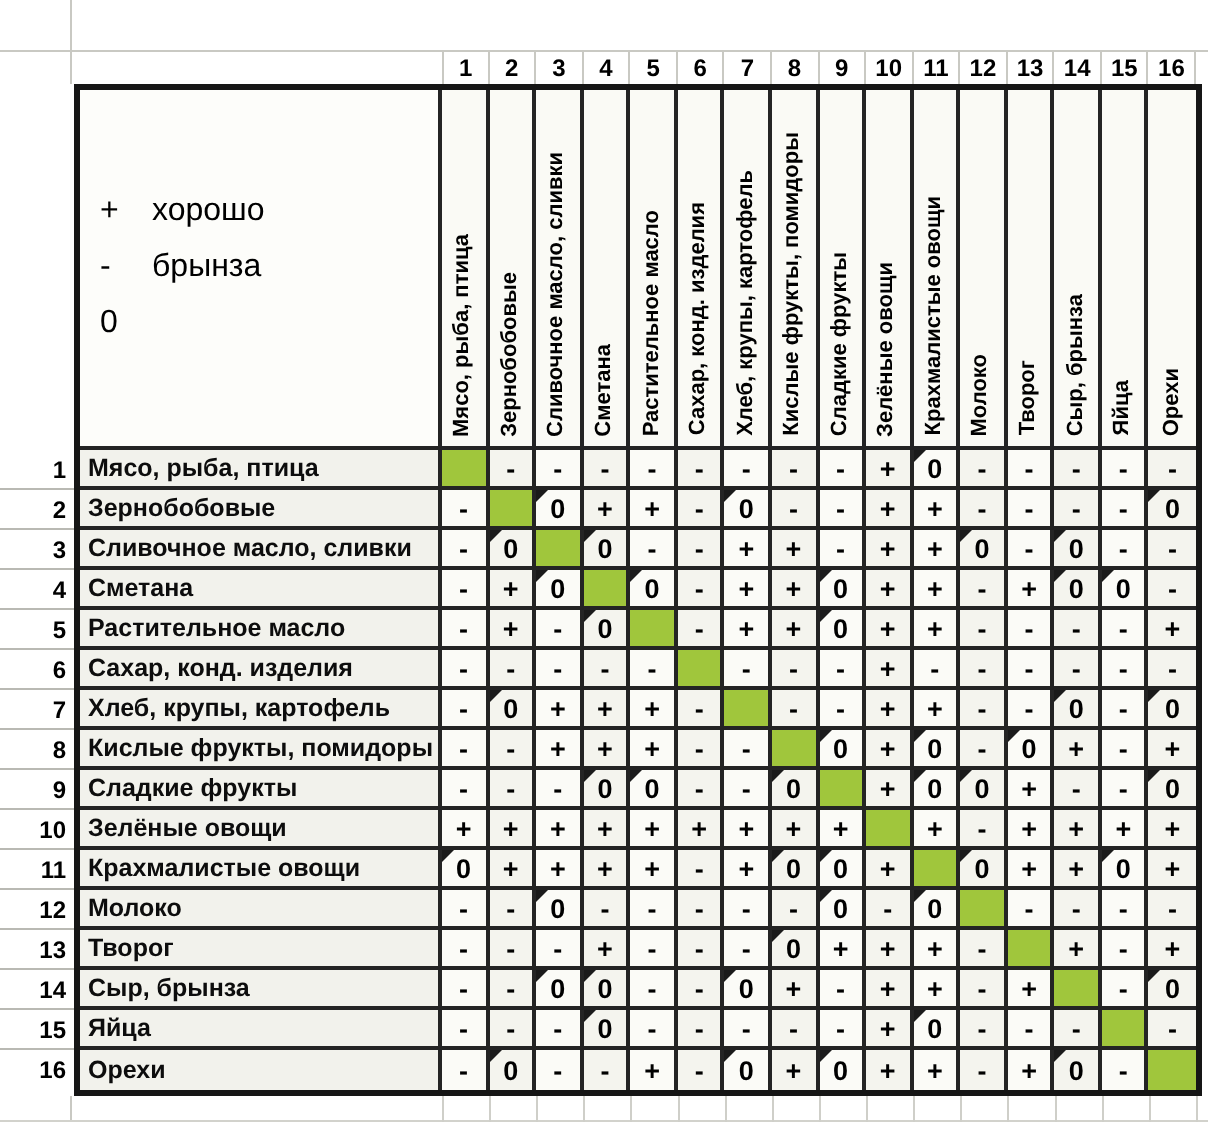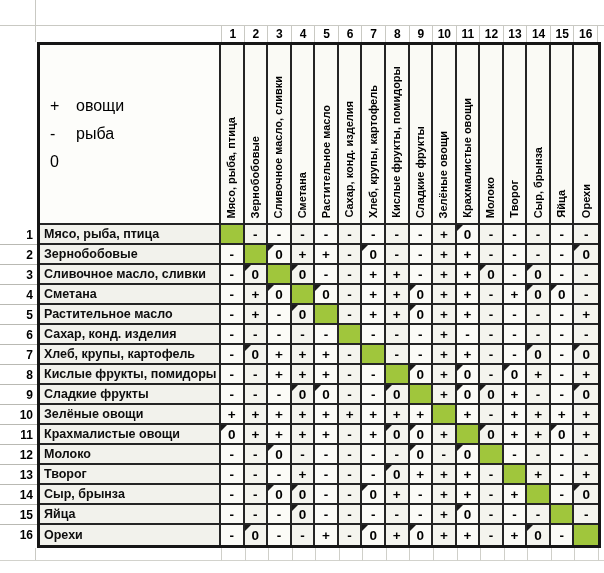--- a/index.html
+++ b/index.html
@@ -107,25 +107,25 @@
       <div class="gut-cell">13</div>
       <div class="gut-cell">14</div>
       <div class="gut-cell">15</div>
       <div class="gut-cell">16</div>
     </div>
 
   <div class="maintable">
     <div class="cell legend-cell">
       <div class="legend-line">
         <span class="legend-sym">+</span>
-        <span>овощи</span>
+        <span>хорошо</span>
       </div>
       <div class="legend-line">
         <span class="legend-sym">-</span>
-        <span>рыба</span>
+        <span>брынза</span>
       </div>
       <div class="legend-line">
         <span class="legend-sym">0</span>
       </div>
     </div>
 
   <div class="cell hdr">
         <span>Мясо, рыба, птица</span>
       </div>
       <div class="cell hdr">

